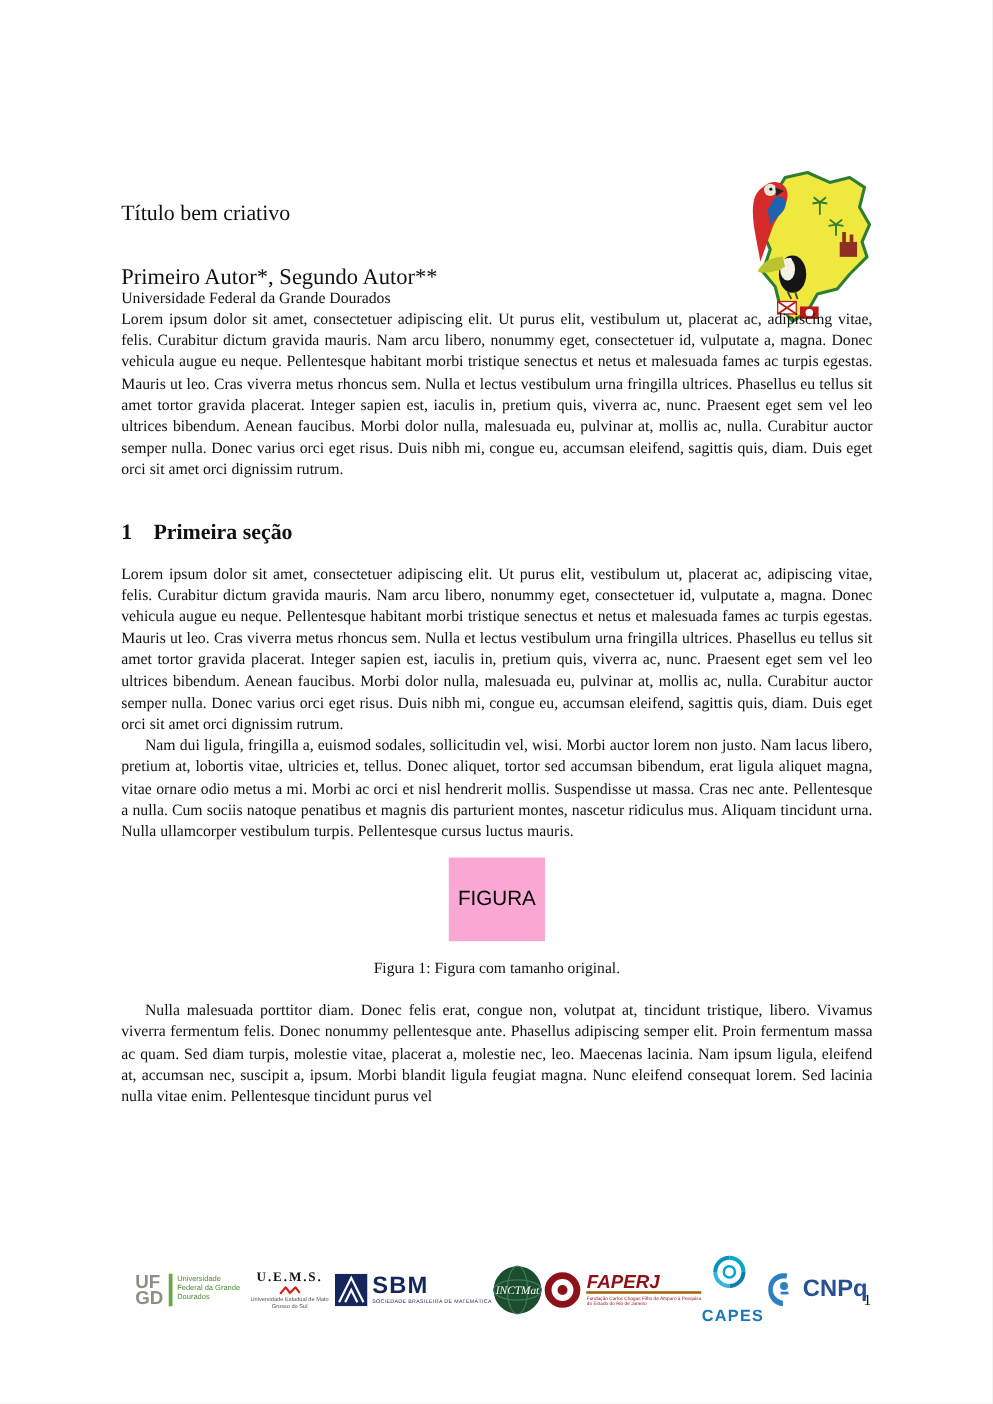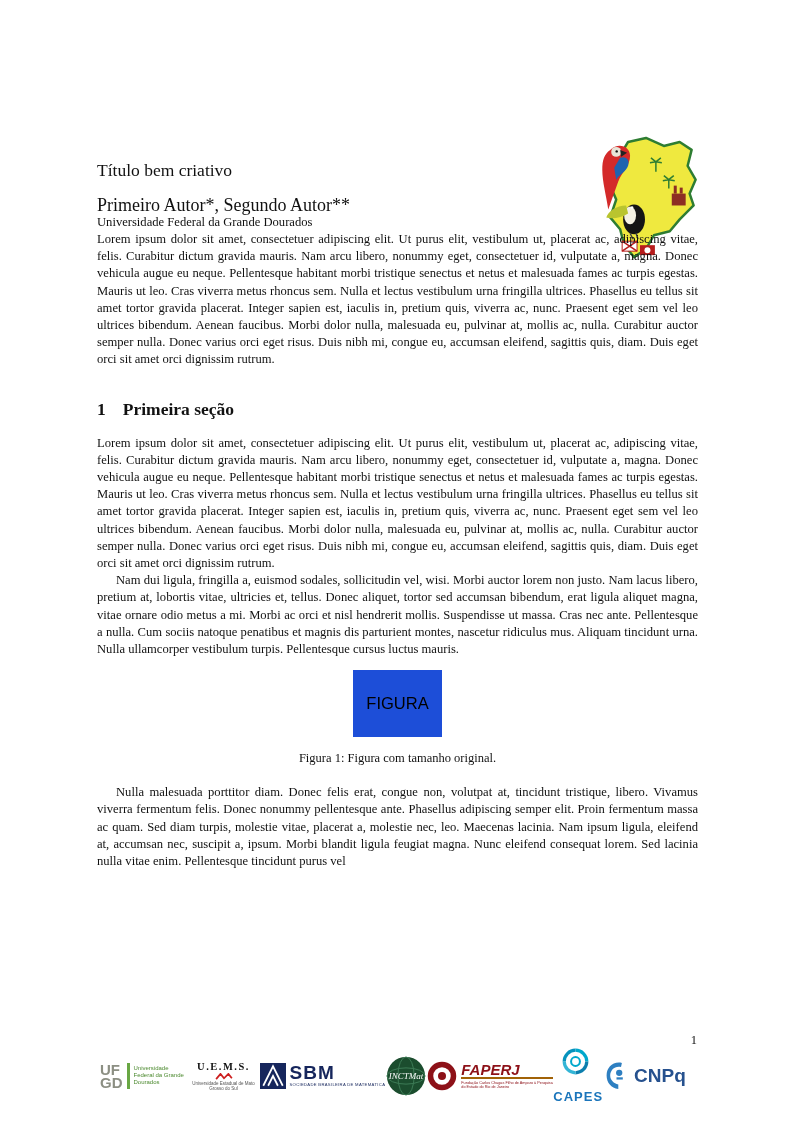--- a/index.html
+++ b/index.html
@@ -29,21 +29,21 @@
   }
   .content {
     position: absolute;
     top: 160px;
     left: 97px;
     width: 601px;
   }
   .doc-title {
     font-size: 17.5px;
     font-weight: normal;
-    margin: 0 0 16px 0;
+    margin: 0 0 32px 0;
   }
   .author-line { font-size: 18px; line-height: 17px; }
   .affil-line, .email-line { font-size: 12.6px; line-height: 17px; }
   .big-heading {
     font-size: 17.5px;
     font-weight: bold;
     margin: 30px 0 15px 0;
   }
   .section-number { display: inline-block; margin-right: 17px; }
   p.body-text {
@@ -51,23 +51,23 @@
     line-height: 17.2px;
     text-align: justify;
     margin: 0;
   }
   p.para-indent { text-indent: 19px; }
   .figure-wrap { text-align: center; margin-top: 12px; }
   .figure-box {
     display: inline-flex;
     align-items: center;
     justify-content: center;
-    width: 89px;
+    width: 77px;
     height: 67px;
-    background: #1d4ed8;
+    background: #f9a8d4;
     color: #000;
     font-family: "Liberation Sans", sans-serif;
     font-size: 16.5px;
   }
   .figure-caption {
     text-align: center;
     font-size: 12.5px;
     margin: 14px 0 18px 0;
   }
   
@@ -75,22 +75,21 @@
     position: absolute;
     left: 0; right: 0; bottom: 0;
     height: 128px;
     background: #ffffff;
   }
   .logo-row {
     position: absolute;
     top: 8px; left: 100px; right: 100px;
     display: flex;
     align-items: center;
-    justify-content: flex-start;
-    margin-top: 44px;
+    justify-content: flex-end;
   }
   .logo { display: flex; align-items: center; gap: 4px; }
   .ufgd-mark {
     display: flex; flex-direction: column;
     font-family: "Liberation Sans", sans-serif;
     font-weight: bold; font-size: 15px; line-height: 13px;
     color: #8c8f83;
     border-right: 3px solid #69a744;
     padding-right: 4px;
   }

